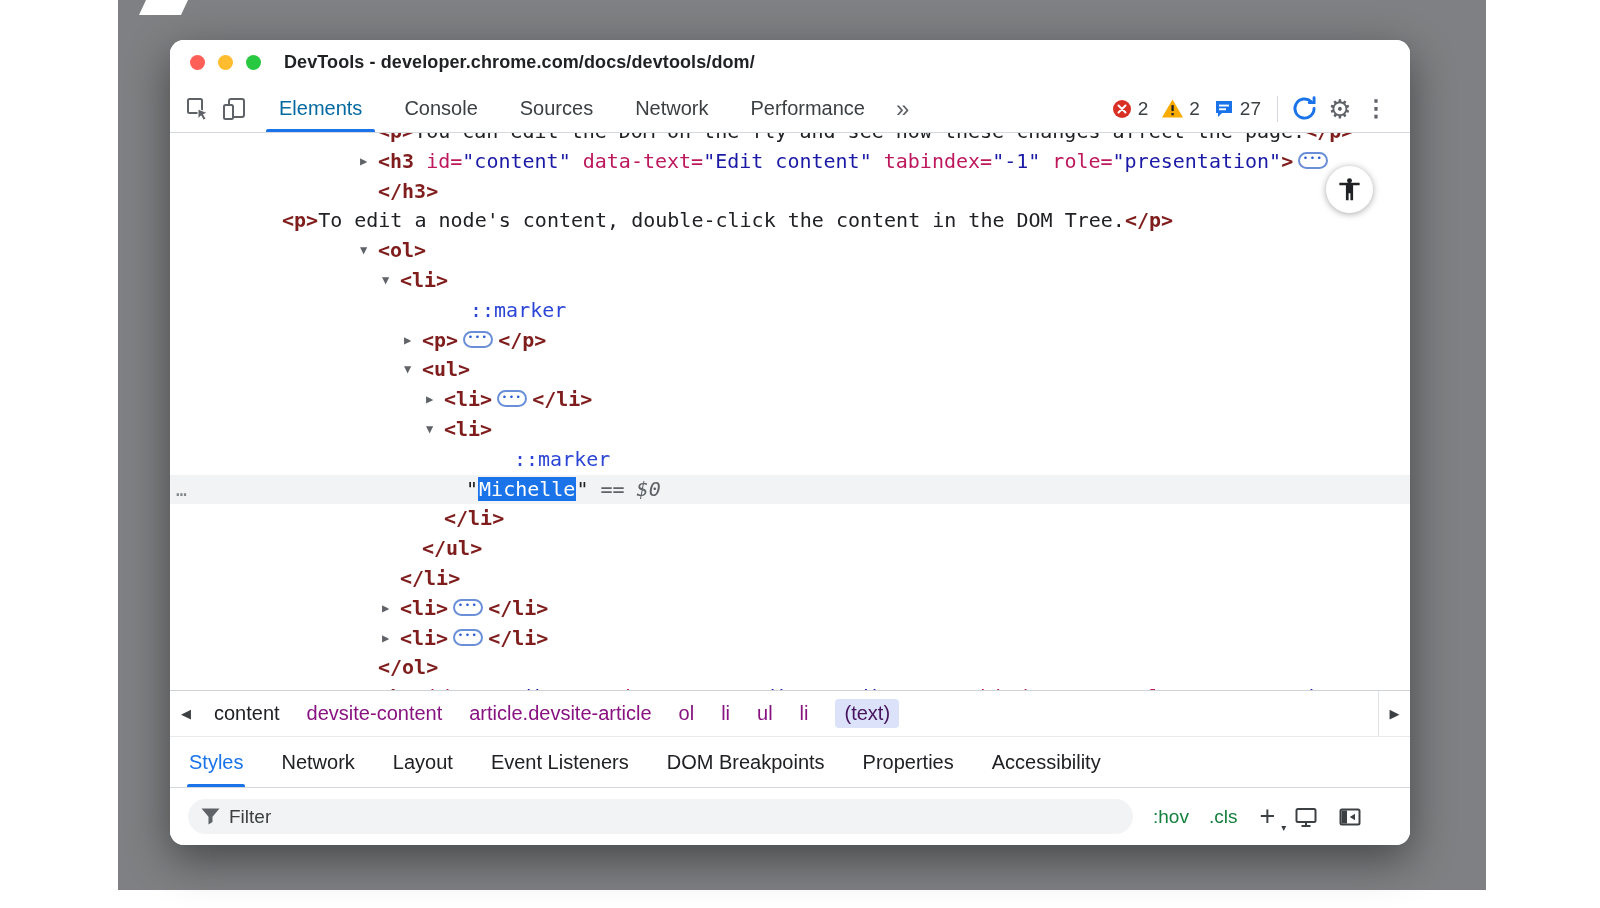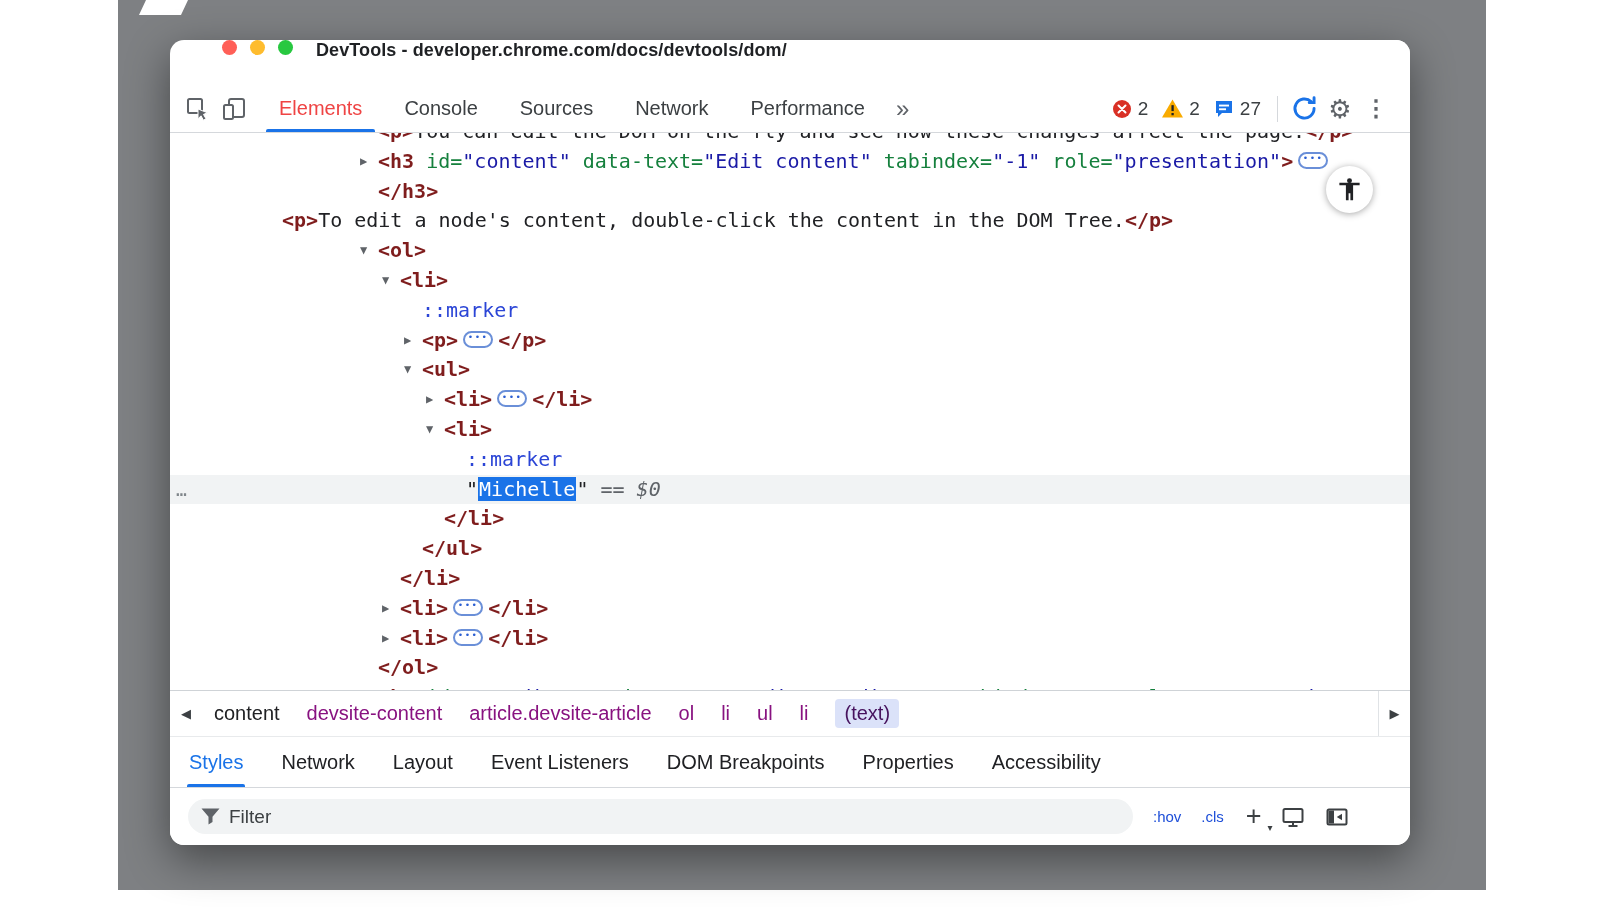--- a/index.html
+++ b/index.html
@@ -2,52 +2,52 @@
 <html><head>
 <meta charset="utf-8">
 <style>
   *{box-sizing:border-box;margin:0;padding:0;}
   html,body{width:1600px;height:908px;background:#ffffff;font-family:"Liberation Sans",sans-serif;overflow:hidden;}
   body{position:relative;}
   .backdrop{position:absolute;left:118px;top:0;width:1368px;height:890px;background:#7e8083;}
   .fold{position:absolute;left:146px;top:0;width:42px;height:15px;background:#fff;transform:skewX(-25deg);transform-origin:0 0;}
   .window{position:absolute;left:170px;top:40px;width:1240px;height:805px;background:#fff;border-radius:14px;box-shadow:0 14px 44px rgba(0,0,0,.45);overflow:hidden;}
 
-  .titlebar{position:absolute;top:0;left:0;right:0;height:45px;display:flex;align-items:flex-start;background:#fff;margin-left:32px;}
+  .titlebar{position:absolute;top:0;left:0;right:0;height:45px;display:flex;align-items:center;background:#fff;}
   .lights{display:flex;gap:13px;margin-left:20px;}
   .light{width:15px;height:15px;border-radius:50%;}
   .light.red{background:#ff5f57;}
   .light.yellow{background:#febc2e;}
   .light.green{background:#28c840;}
   .title{margin-left:23px;font-size:18px;font-weight:700;color:#1f2124;letter-spacing:.1px;}
 
   .toolbar{position:absolute;top:45px;left:0;right:0;height:48px;display:flex;align-items:center;border-bottom:1px solid #d5d8dc;padding:0 16px 0 10px;background:#fff;}
   .icon-btn{width:36px;height:36px;display:flex;align-items:center;justify-content:center;flex:0 0 auto;}
   .tabs{display:flex;height:100%;margin-left:6px;}
   .tab{display:flex;align-items:center;height:100%;padding:0 21px;font-size:20px;color:#3c4043;position:relative;}
-  .tab.active{color:#ef4444;}
+  .tab.active{color:#0369a1;}
   .tab.active::after{content:"";position:absolute;left:8px;right:8px;bottom:0;height:3px;background:#1a73e8;border-radius:2px 2px 0 0;}
   .more{font-size:24px;color:#5f6368;margin-left:10px;}
   .badges{margin-left:auto;display:flex;align-items:center;font-size:19px;color:#3c4043;}
   .badge{display:flex;align-items:center;gap:6px;margin-left:14px;}
   .vdiv{width:1px;height:26px;background:#d5d8dc;margin:0 8px 0 16px;}
   .glyph{font-size:26px;color:#5f6368;line-height:1;}
   .kebab-glyph{font-size:23px;font-weight:700;color:#5f6368;line-height:1;}
 
   .tree{position:absolute;top:93px;left:0;right:0;height:557px;overflow:hidden;background:#fff;font-family:"DejaVu Sans Mono",monospace;font-size:20px;}
   .tree-inner{position:absolute;top:-16px;left:0;right:0;}
   .tree-line{position:relative;height:29.8px;line-height:29.8px;white-space:pre;color:#202124;}
   .tree-line.highlight{background:#f1f3f4;}
   .gutter{position:absolute;left:6px;top:0;color:#80868b;font-size:18px;}
   .arrow{position:absolute;top:0;font-size:12px;color:#5f6368;line-height:29.8px;}
   .tk-tag{color:#7f1d1d;font-weight:bold;}
-  .tk-attr{color:#15803d;}
+  .tk-attr{color:#be185d;}
   .tk-val{color:#1a1aa6;}
   .tk-text{color:#202124;}
-  .tk-pseudo{color:#2b45d6;}
+  .tk-pseudo{color:#2b45d6;margin-left:48px;}
   .tk-sel{background:#1a73e8;color:#fff;padding:0 1px;}
   .tk-eq{color:#5f6368;}
   .tk-dollar{color:#5f6368;font-style:italic;}
   .pill{display:inline-flex;align-items:center;justify-content:center;vertical-align:middle;position:relative;top:-2px;height:17px;min-width:30px;margin:0 5px;border:2px solid #6a8fd8;border-radius:10px;color:#2c5fd3;font-size:9px;letter-spacing:1.5px;line-height:1;padding-bottom:3px;}
 
   .fab{position:absolute;left:1156px;top:126px;width:47px;height:47px;border-radius:50%;background:#fff;box-shadow:0 1px 7px rgba(0,0,0,.35);display:flex;align-items:center;justify-content:center;z-index:5;}
 
   .breadcrumb{position:absolute;top:650px;left:0;right:0;height:47px;display:flex;align-items:center;background:#fff;border-top:1px solid #cfd3d7;border-bottom:1px solid #e8eaec;font-size:20px;}
   .crumb-nav{flex:0 0 32px;height:100%;display:flex;align-items:center;justify-content:center;color:#3c4043;font-size:13px;}
   .crumb-nav.right{margin-left:auto;border-left:1px solid #e0e3e6;}
@@ -58,21 +58,21 @@
 
   .styles-tabs{position:absolute;top:697px;left:0;right:0;height:51px;display:flex;align-items:center;border-bottom:1px solid #d5d8dc;background:#fff;font-size:20px;color:#202124;}
   .stab{height:100%;display:flex;align-items:center;padding:0 19px;position:relative;}
   .stab.active{color:#1a73e8;}
   .stab.active::after{content:"";position:absolute;left:17px;right:17px;bottom:0;height:3px;background:#1a73e8;border-radius:2px 2px 0 0;}
 
   .filter-row{position:absolute;top:748px;left:0;right:0;height:57px;display:flex;align-items:center;background:#fff;padding:0 18px;}
   .filter-box{flex:0 0 945px;height:35px;background:#f1f3f4;border-radius:18px;display:flex;align-items:center;padding:0 13px;gap:9px;}
   .filter-box input{flex:1;border:none;outline:none;background:transparent;font-size:19px;font-family:"Liberation Sans",sans-serif;color:#202124;}
   .filter-box input::placeholder{color:#3c4043;}
-  .tool-label{margin-left:20px;font-size:15px;color:#1d4ed8;}
+  .tool-label{margin-left:20px;font-size:19px;color:#15803d;}
   .plus-wrap{margin-left:22px;position:relative;font-size:27px;color:#3c4043;line-height:1;}
   .plus-wrap .caret{position:absolute;right:-11px;bottom:-3px;font-size:10px;color:#3c4043;}
   .frow-icon{margin-left:18px;display:flex;align-items:center;}
 </style>
 </head>
 <body>
 
 <div class="backdrop"></div>
 <div class="fold"></div>
 

